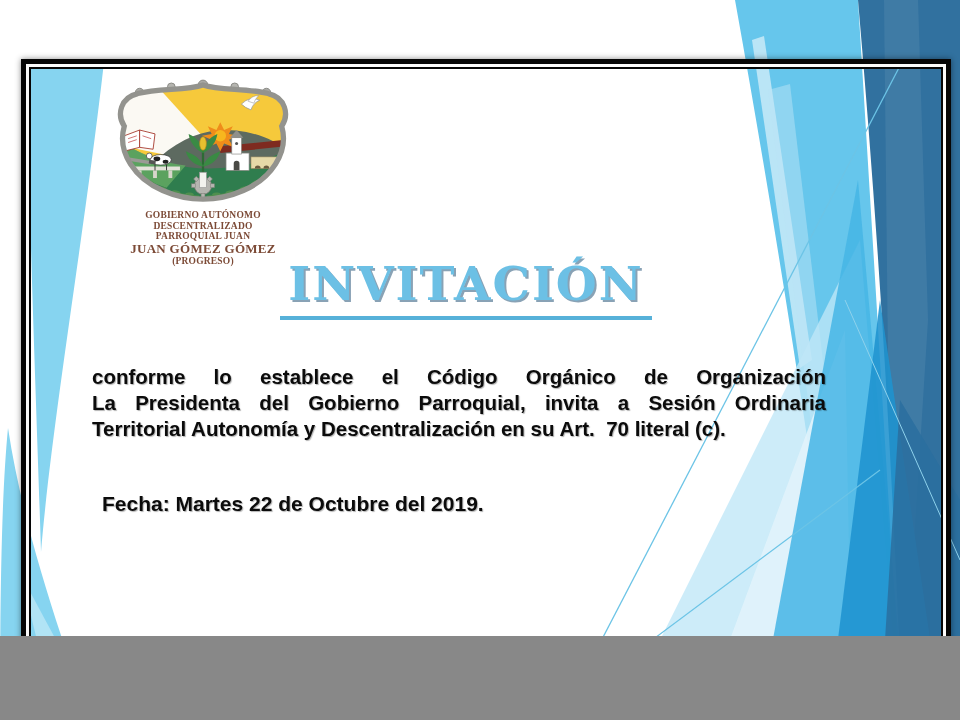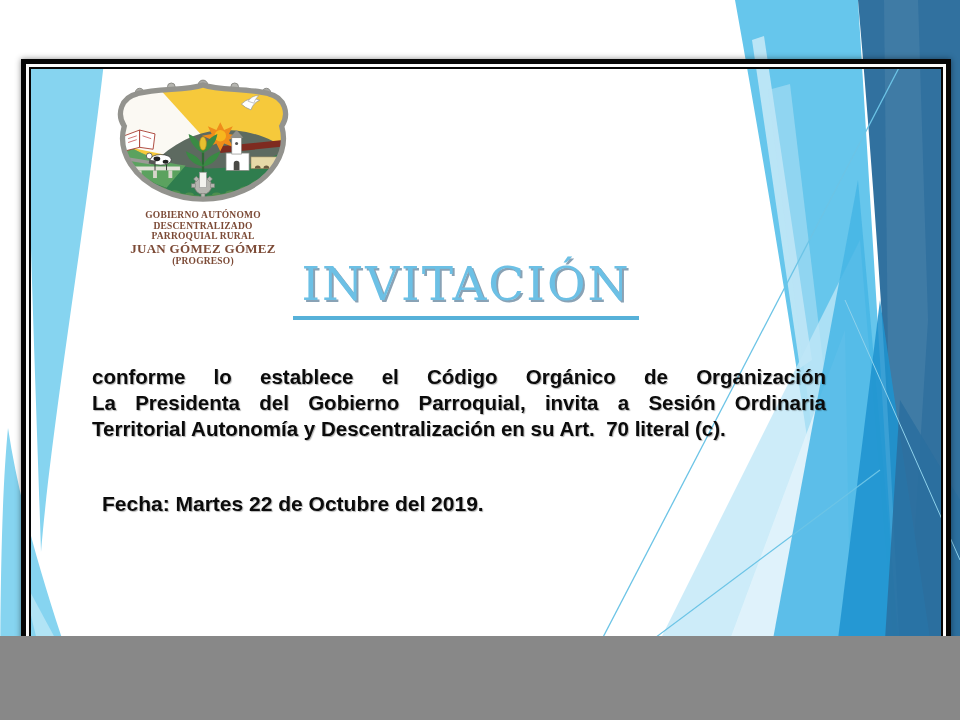--- a/index.html
+++ b/index.html
@@ -17,21 +17,21 @@
   
   .crest{position:absolute;left:96px;top:78px;width:214px;text-align:center;}
   .crest svg{display:block;margin:0 auto;}
   .crest-caption{margin-top:2px;font-family:"Liberation Serif",serif;
     color:#7c4a36;font-weight:bold;line-height:1.12;}
   .cc1,.cc2,.cc4{font-size:9.5px;letter-spacing:.2px;}
   .cc3{font-size:13px;letter-spacing:.3px;}
   
   .title-wrap{position:absolute;left:120px;top:256px;width:692px;text-align:center;}
   .title{display:inline-block;font-family:"DejaVu Serif","Liberation Serif",serif;
-    font-weight:normal;font-size:47px;letter-spacing:2px;color:#6cc0e5;
+    font-weight:bold;font-size:47px;letter-spacing:2px;color:#6cc0e5;
     text-shadow:2px 2px 0 rgba(40,85,120,.55);
     border-bottom:4px solid #57b1d9;padding:0 8px 5px 8px;}
   
   .body-text{position:absolute;left:92px;top:364px;width:734px;
     font-weight:bold;font-size:20.5px;line-height:26px;color:#0b0b0b;
     text-shadow:1px 1px 1px rgba(0,0,0,.3);}
   .body-line{text-align:justify;text-align-last:justify;}
   .body-line.last{text-align:right;text-align-last:left;white-space:pre-wrap;}
   
   .details{position:absolute;left:102px;top:492px;width:600px;
@@ -169,21 +169,21 @@
           <rect x="91" y="103" width="4" height="4" transform="rotate(45 93 105)"></rect>
           <rect x="105" y="103" width="4" height="4" transform="rotate(-45 107 105)"></rect>
         </g>
         <rect x="96.5" y="98" width="7" height="16" fill="#f2f2ee" stroke="#999" stroke-width="0.7"></rect>
       </g>
 
       <path d="M100,7 C118,13 146,10 168,16 C186,20 190,38 182,50 C190,78 170,105 142,117 C126,124 112,126 100,126 C88,126 74,124 58,117 C30,105 10,78 18,50 C10,38 14,20 32,16 C54,10 82,13 100,7 Z" fill="none" stroke="#93938e" stroke-width="5.5"></path>
     </svg>
     <div class="crest-caption">
       <div class="cc1">GOBIERNO AUTÓNOMO DESCENTRALIZADO</div>
-      <div class="cc2">PARROQUIAL RURAL</div>
+      <div class="cc2">PARROQUIAL JUAN</div>
       <div class="cc3">JUAN GÓMEZ GÓMEZ</div>
       <div class="cc4">(PROGRESO)</div>
     </div>
   </div>
 
   <div class="title-wrap">
     <span class="title">INVITACIÓN</span>
   </div>
 
   <div class="body-text">

